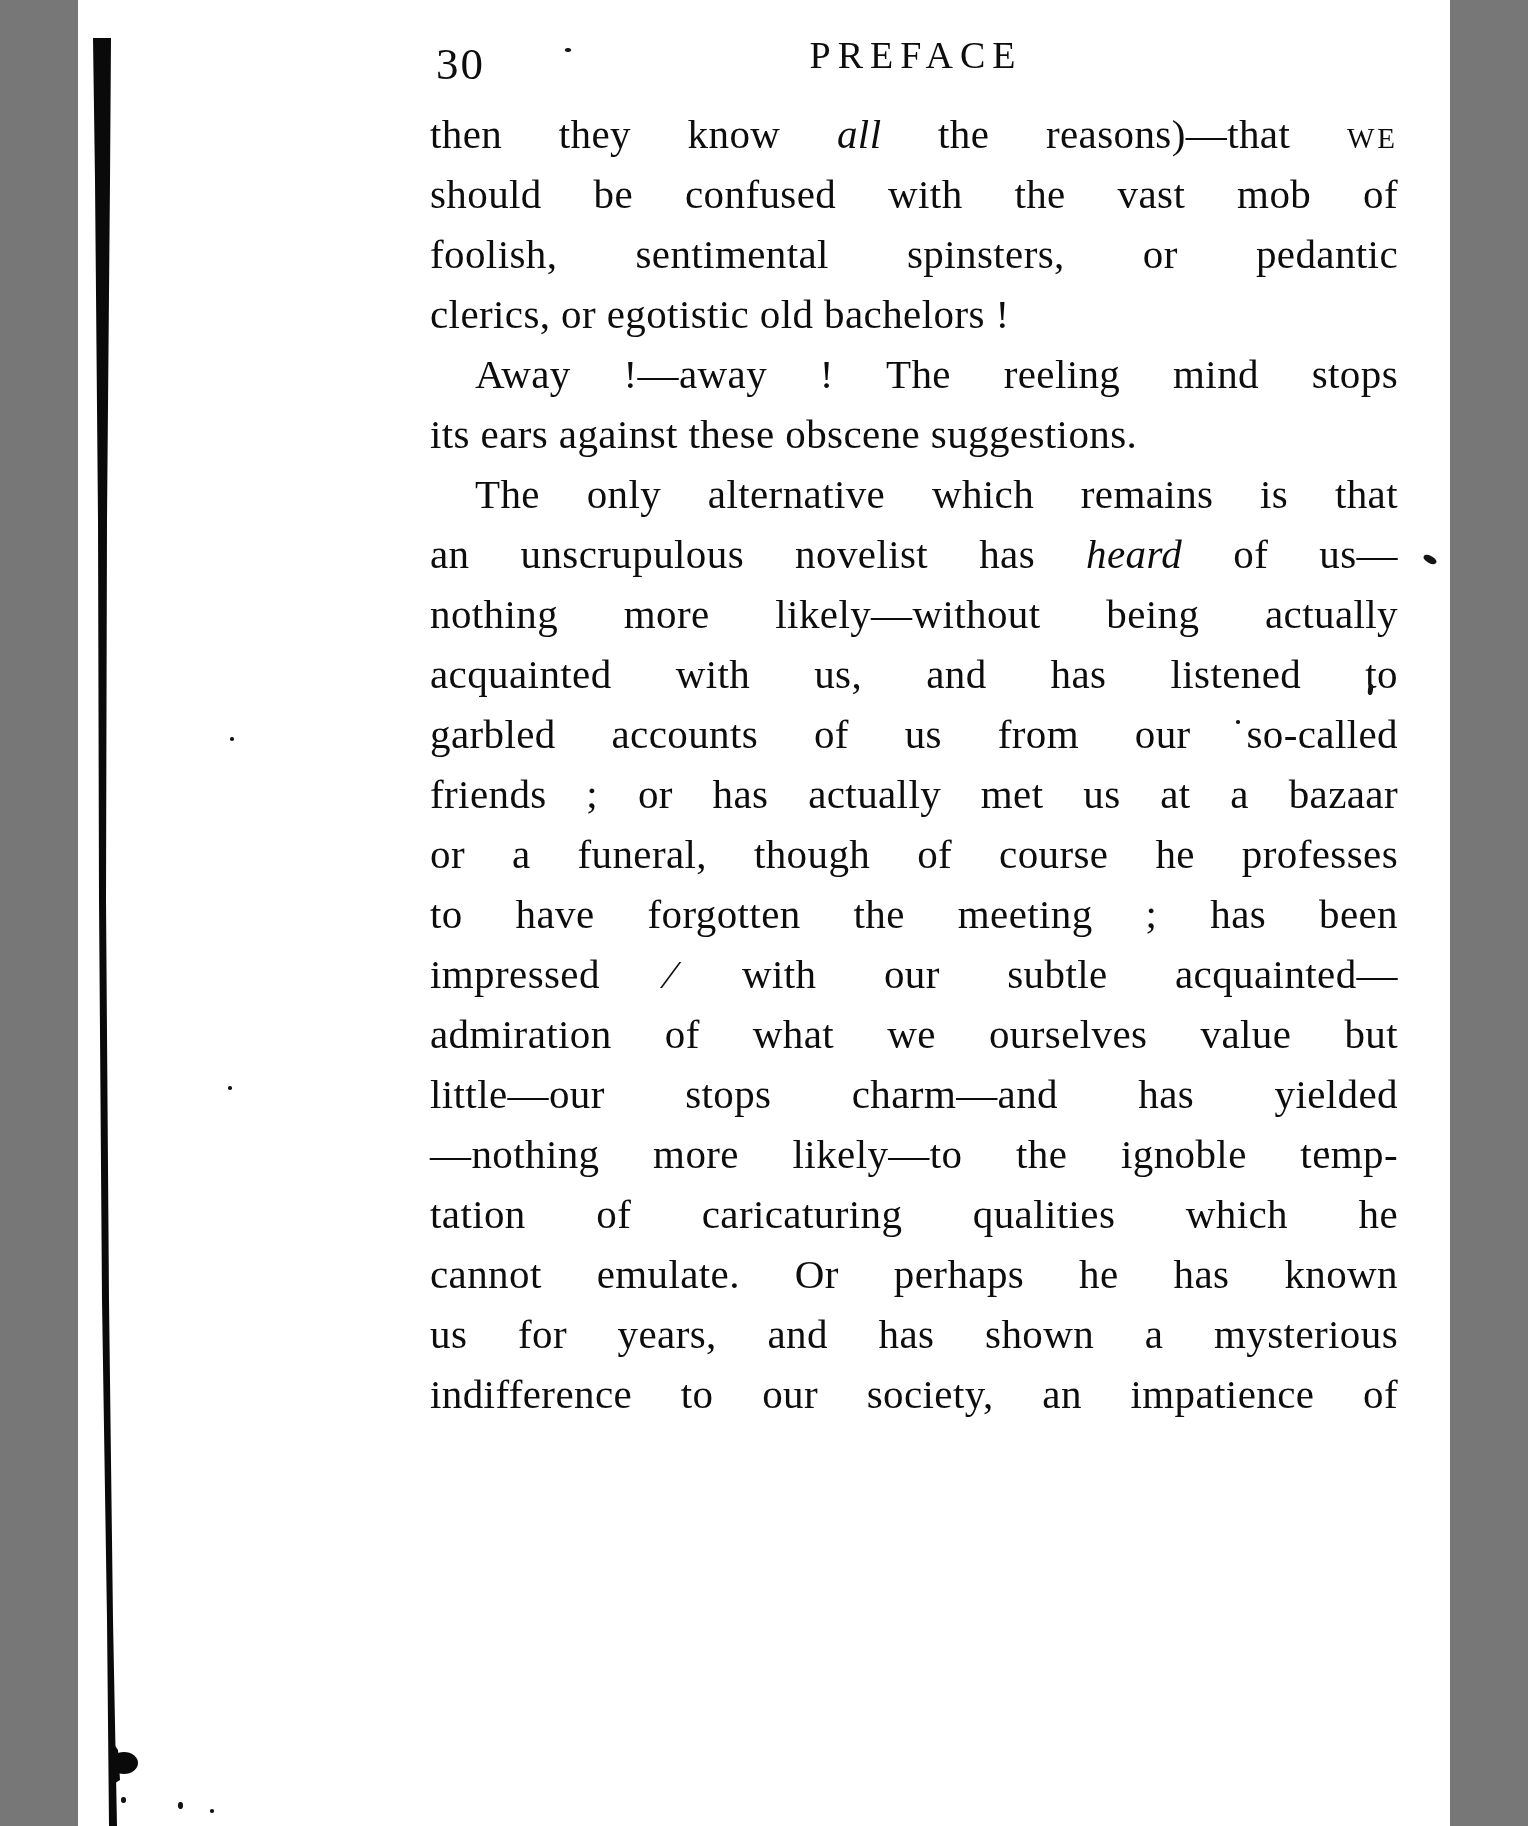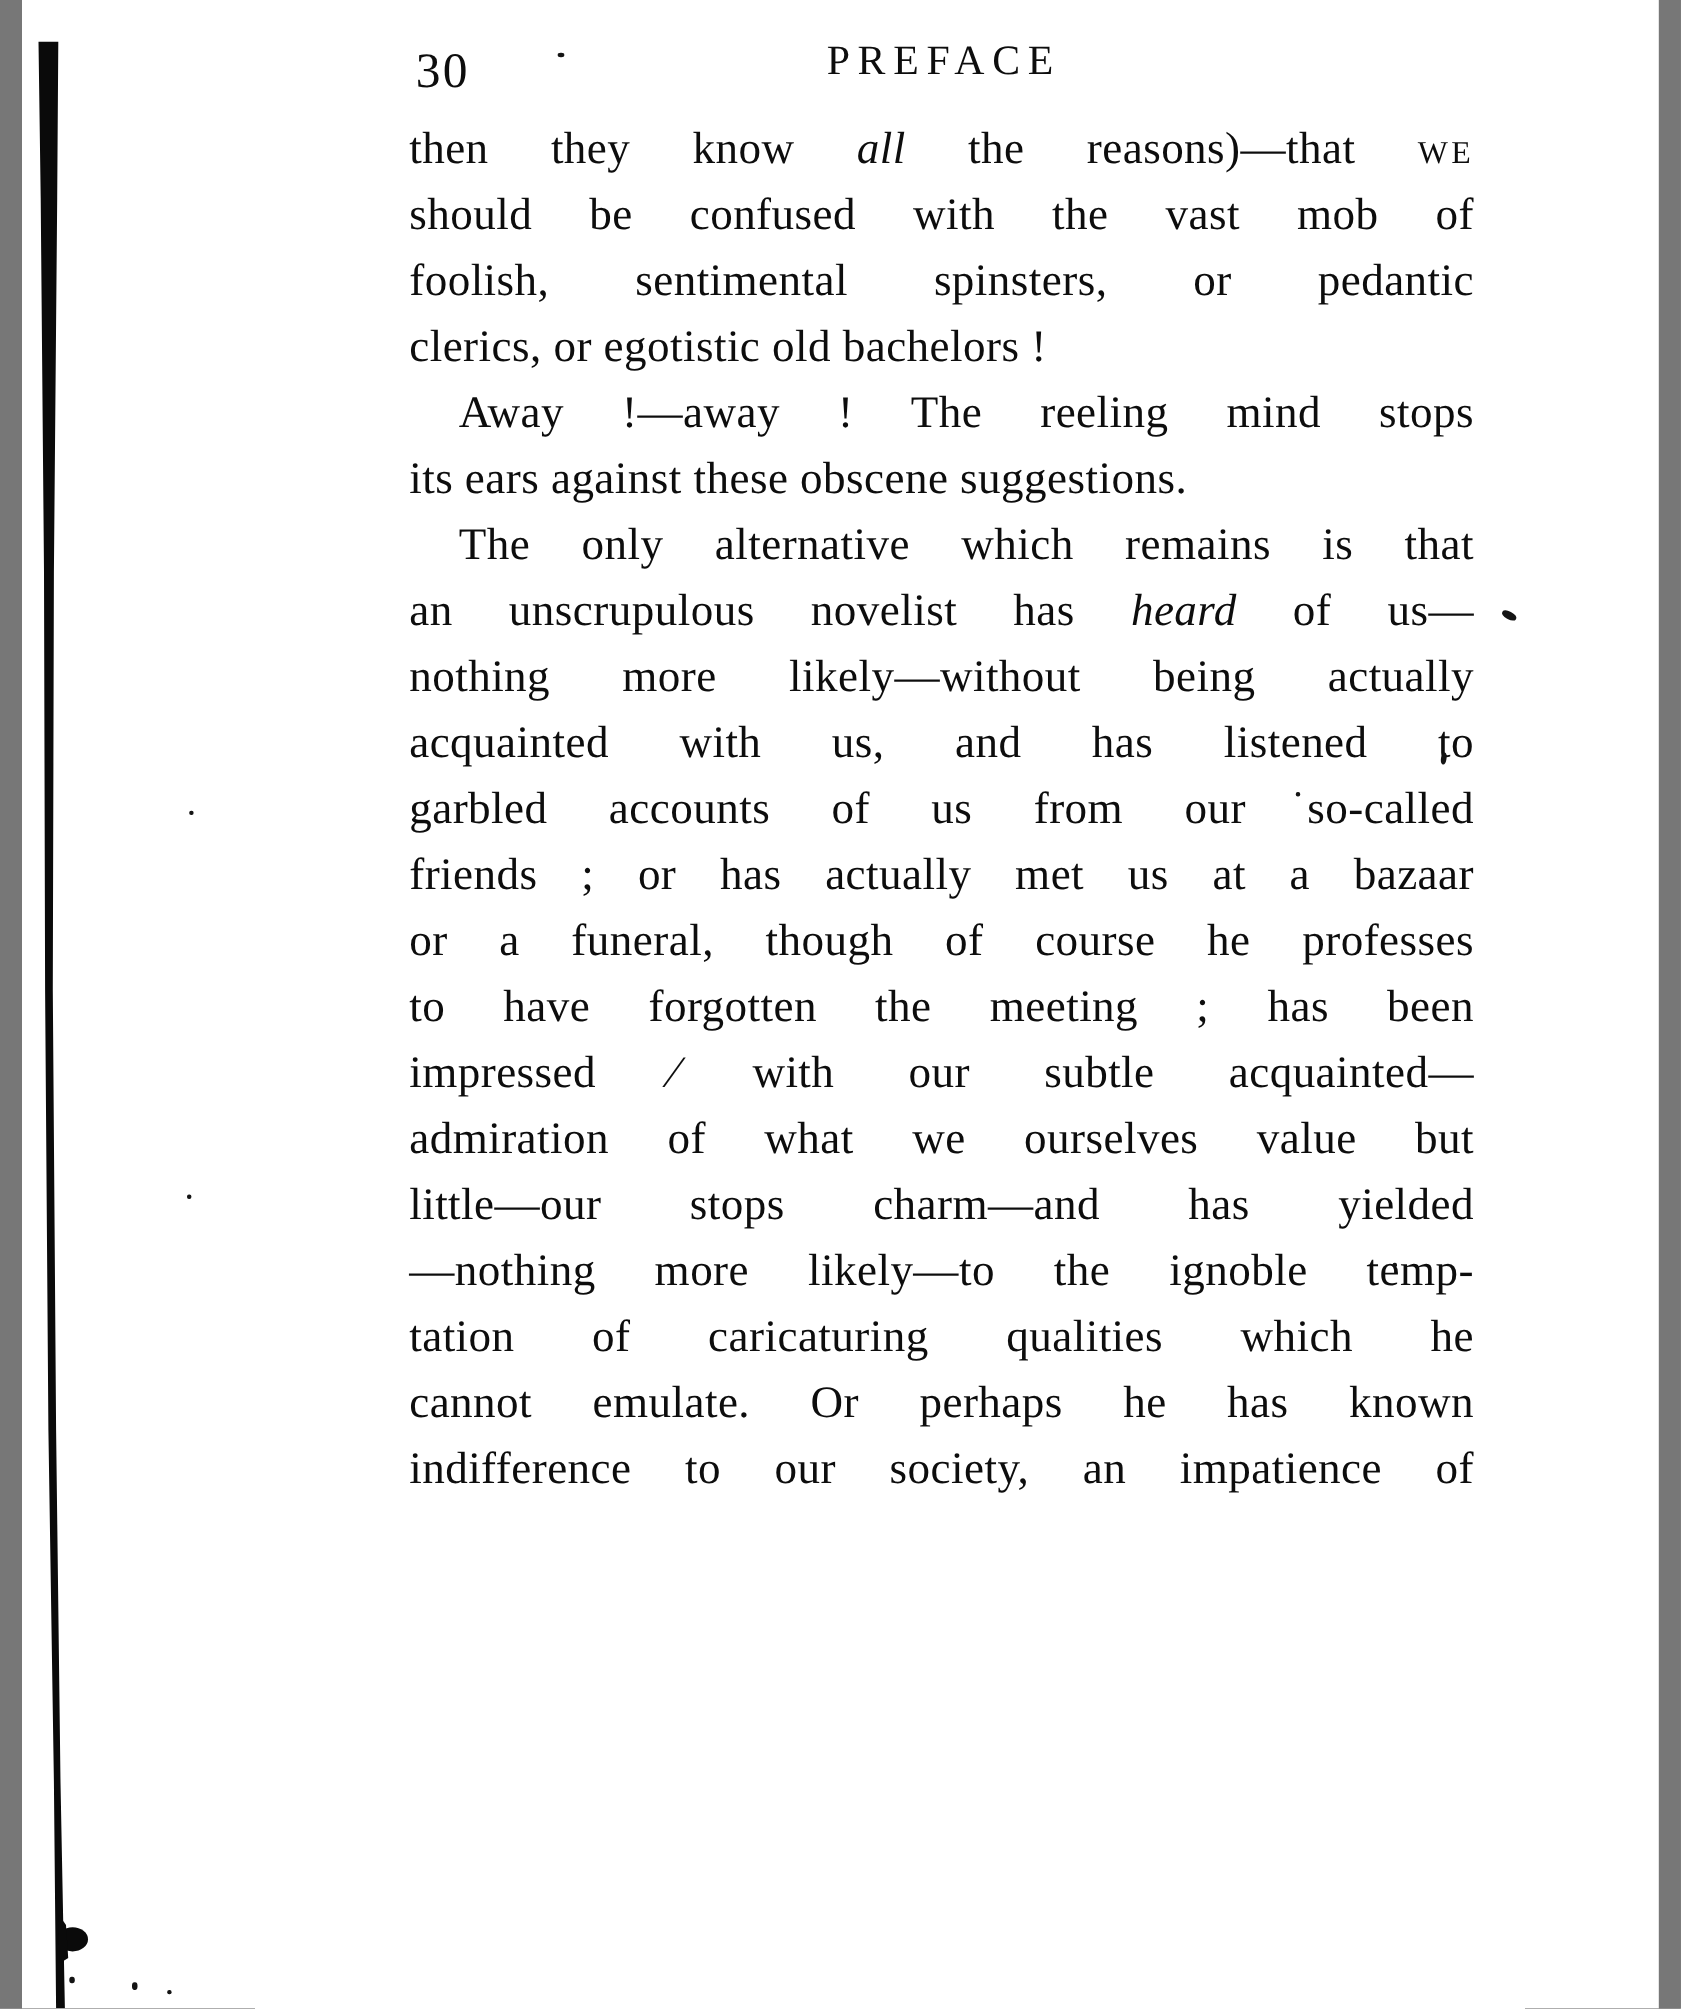--- a/index.html
+++ b/index.html
@@ -1,18 +1,18 @@
 <!DOCTYPE html>
 <html><head>
 <meta charset="utf-8">
 <style>
   html, body { margin: 0; padding: 0; background: #777; }
   .page {
     position: relative;
-    width: 1488px;
+    width: 1372px;
     height: 1826px;
     background: #ffffff;
     overflow: hidden;
     font-family: "Liberation Serif", "DejaVu Serif", serif;
     color: #0d0d0d;
     margin: 0 auto;
   }
   .spine-svg { position: absolute; left: 0; top: 0; }
   .pagenum {
     position: absolute;
@@ -87,20 +87,21 @@
       <div class="line"><span>garbled accounts of us from our so-called</span></div>
       <div class="line"><span>friends ; or has actually met us at a bazaar</span></div>
       <div class="line"><span>or a funeral, though of course he professes</span></div>
       <div class="line"><span>to have forgotten the meeting ; has been</span></div>
       <div class="line"><span>impressed ⁄ with our subtle acquainted—</span></div>
       <div class="line"><span>admiration of what we ourselves value but</span></div>
       <div class="line"><span>little—our stops charm—and has yielded</span></div>
       <div class="line"><span>—nothing more likely—to the ignoble temp-</span></div>
       <div class="line"><span>tation of caricaturing qualities which he</span></div>
       <div class="line"><span>cannot emulate.  Or perhaps he has known</span></div>
+      <div class="line"><span>us for years, and has shown a mysterious</span></div>
       <div class="line"><span>indifference to our society, an impatience of</span></div>
     </div>
 
   <div id="specks">
       <div class="speck" style="left: 487px; top: 48px; width: 6px; height: 4px; transform: rotate(0deg);"></div>
       <div class="speck" style="left: 1345px; top: 556px; width: 14px; height: 7px; transform: rotate(28deg);"></div>
       <div class="speck" style="left: 1290px; top: 684px; width: 5px; height: 11px; transform: rotate(8deg);"></div>
       <div class="speck" style="left: 1158px; top: 720px; width: 4px; height: 4px; transform: rotate(0deg);"></div>
       <div class="speck" style="left: 152px; top: 737px; width: 4px; height: 4px; transform: rotate(0deg);"></div>
       <div class="speck" style="left: 150px; top: 1086px; width: 4px; height: 4px; transform: rotate(0deg);"></div>

